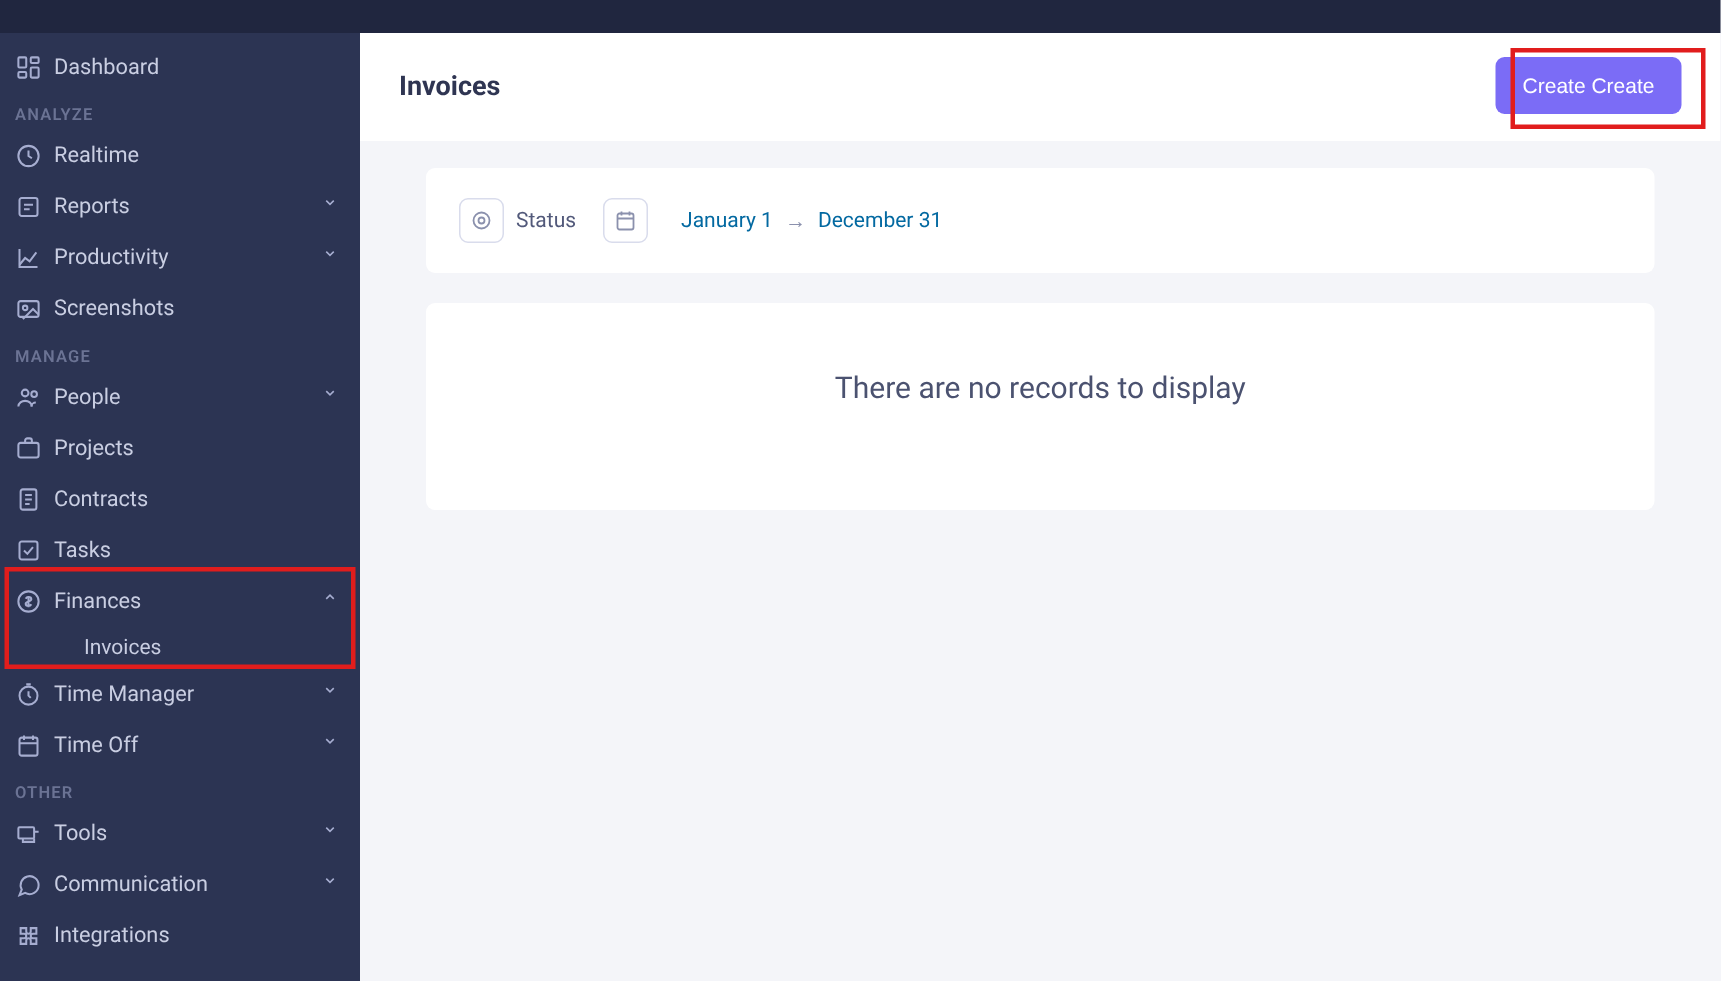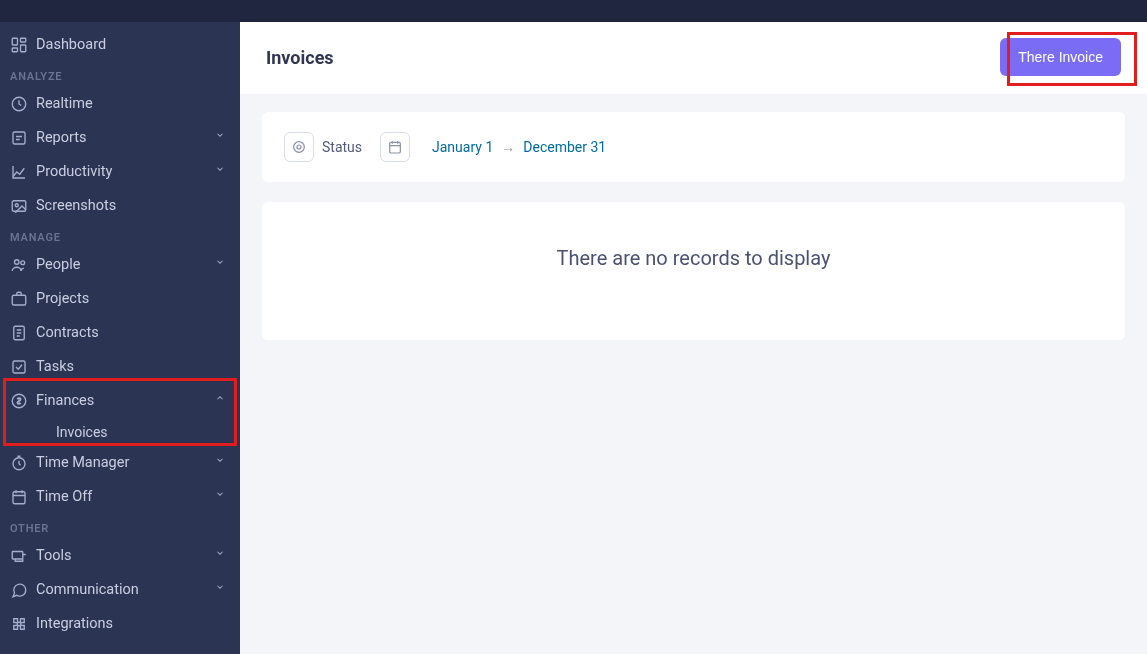--- a/index.html
+++ b/index.html
@@ -107,21 +107,21 @@
   }
   .highlight-create {
     position: absolute;
     right: 10px;
     top: 10px;
     width: 130px;
     height: 54px;
     border: 3px solid #e11d1d;
     pointer-events: none;
   }
-  .content-pad { padding: 18px 22px; }
+  .content-pad { padding: 18px 44px; }
   .card {
     background:#fff;
     border-radius: 6px;
     margin-bottom: 20px;
   }
   .filter-row {
     display:flex;
     align-items:center;
     gap: 18px;
     padding: 20px 22px;
@@ -358,21 +358,21 @@
       </span>
       <span>Integrations</span>
     </div>
 
     <div class="highlight-finances"></div>
   </nav>
 
   <main class="main">
     <div class="header-row">
       <h1 class="page-title">Invoices</h1>
-      <button class="create-btn">There Invoice</button>
+      <button class="create-btn">Create Create</button>
       <div class="highlight-create"></div>
     </div>
 
     <div class="content-pad">
       <div class="card">
         <div class="filter-row">
           <div class="pill">
             <span class="pill-icon">
               <svg width="16" height="16" viewBox="0 0 24 24" fill="none" stroke="#8b91ad" stroke-width="1.8">
                   <circle cx="12" cy="12" r="8"></circle>

